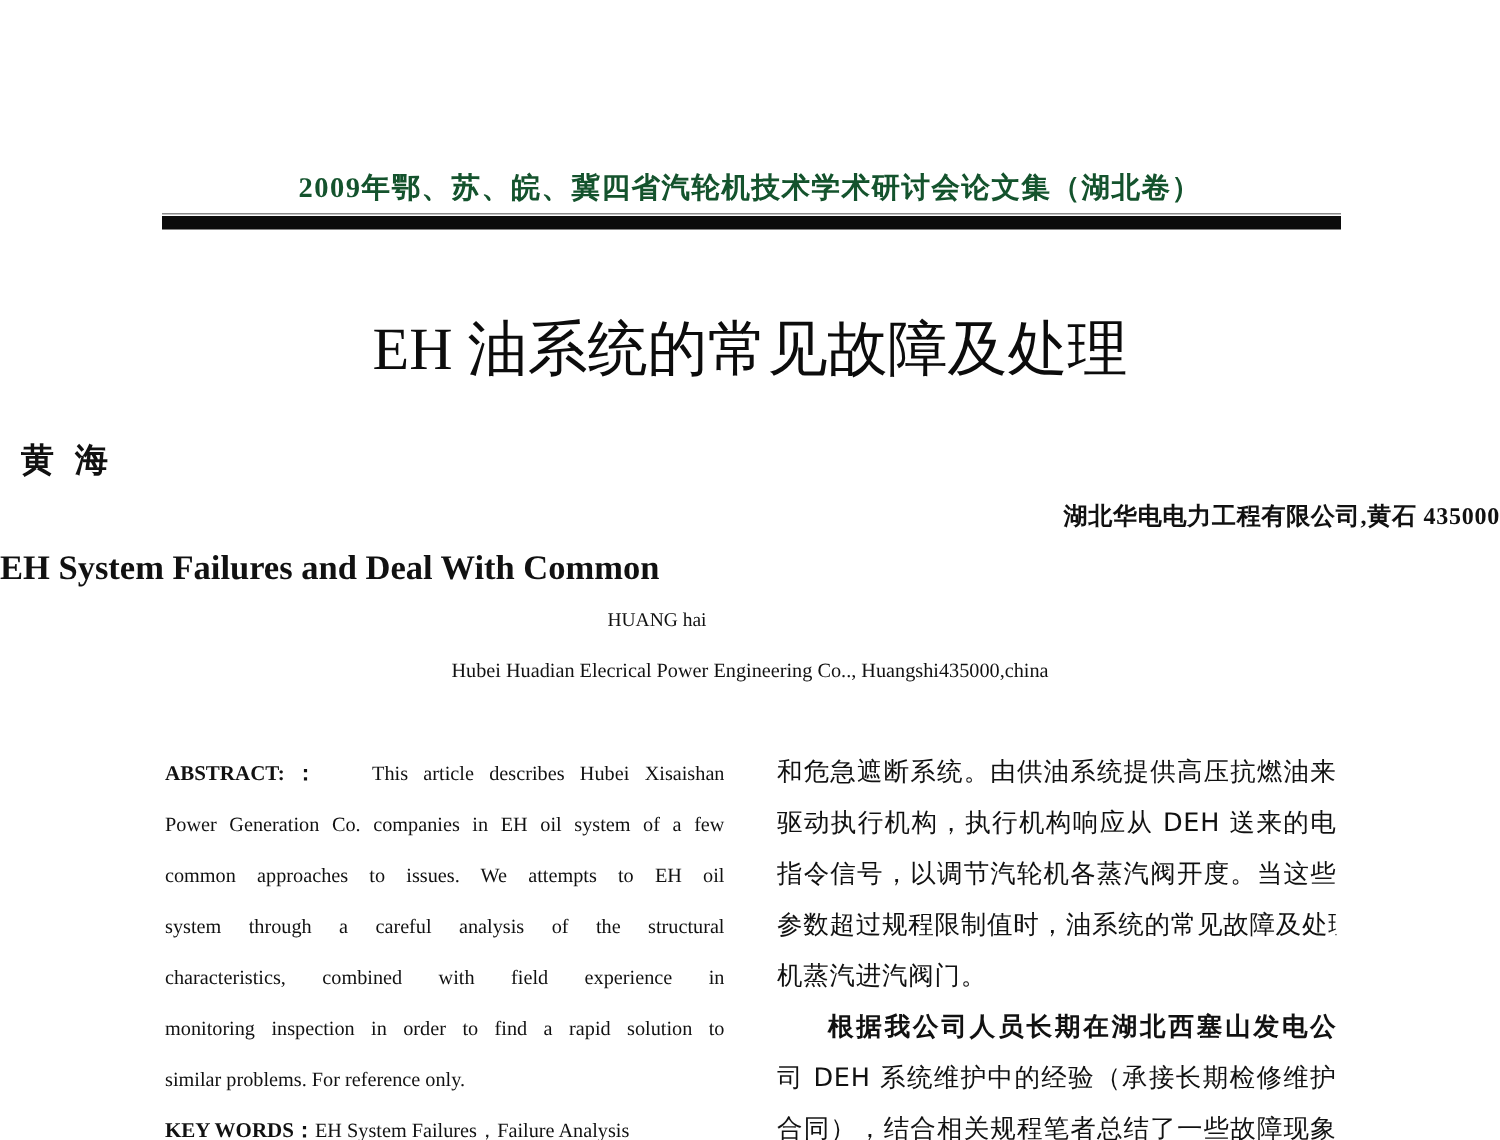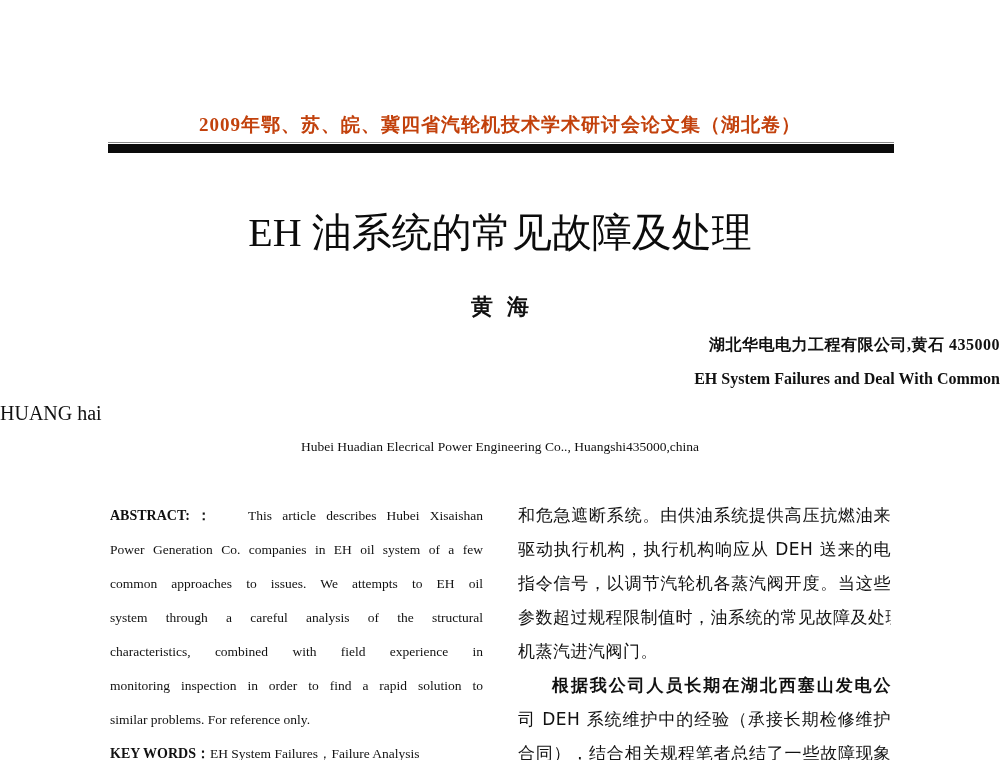--- a/index.html
+++ b/index.html
@@ -18,21 +18,21 @@
     .abs { position: absolute; }
 
     
     .running-header {
       left: 0; width: 1000px; top: 112px;
       text-align: center;
       font-size: 19px;
       font-weight: bold;
       letter-spacing: 1px;
       white-space: nowrap;
-      color: #c2410c;
+      color: #14532d;
     }
     .header-rule {
       left: 108px; width: 786px; top: 144px; height: 9px;
       background: #0b0b0b;
     }
     .header-rule-hair {
       left: 108px; width: 786px; top: 142px; height: 1px;
       background: #8a8a8a;
     }
 
@@ -40,49 +40,50 @@
     .title-cn {
       left: 0; width: 1000px; top: 209px;
       text-align: center;
       font-size: 40px;
       line-height: 48px;
       white-space: nowrap;
       color: #0c0c0c;
     }
     .author-cn {
       left: 0; width: 1000px; top: 294px;
-      text-align: center;
+      text-align: left;
       font-size: 22px;
       line-height: 26px;
       letter-spacing: 14px;
       padding-left: 14px;
       box-sizing: border-box;
       font-weight: bold;
       white-space: nowrap;
     }
     .affil-cn {
       left: 0; width: 1000px; top: 334px;
       text-align: right;
       font-size: 16px;
       line-height: 22px;
       font-weight: bold;
       white-space: nowrap;
       letter-spacing: 0.5px;
     }
     .title-en {
       left: 0; width: 1000px; top: 366px;
-      text-align: right;
-      font-size: 16px;
+      text-align: left;
+      font-size: 23px;
       line-height: 26px;
       font-weight: bold;
       white-space: nowrap;
     }
     .author-en {
       left: 0; width: 876px; top: 402px;
-      font-size: 20px;
+      text-align: center;
+      font-size: 13px;
       line-height: 22px;
       white-space: nowrap;
     }
     .affil-en {
       left: 0; width: 1000px; top: 437px;
       text-align: center;
       font-size: 13.5px;
       line-height: 20px;
       white-space: nowrap;
     }

